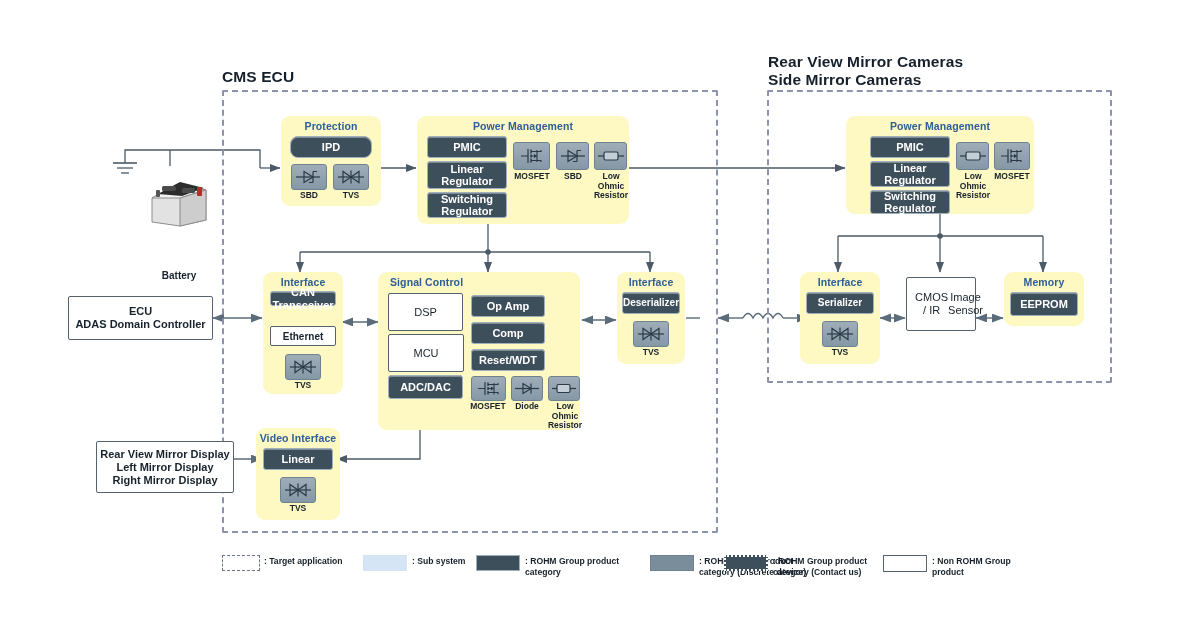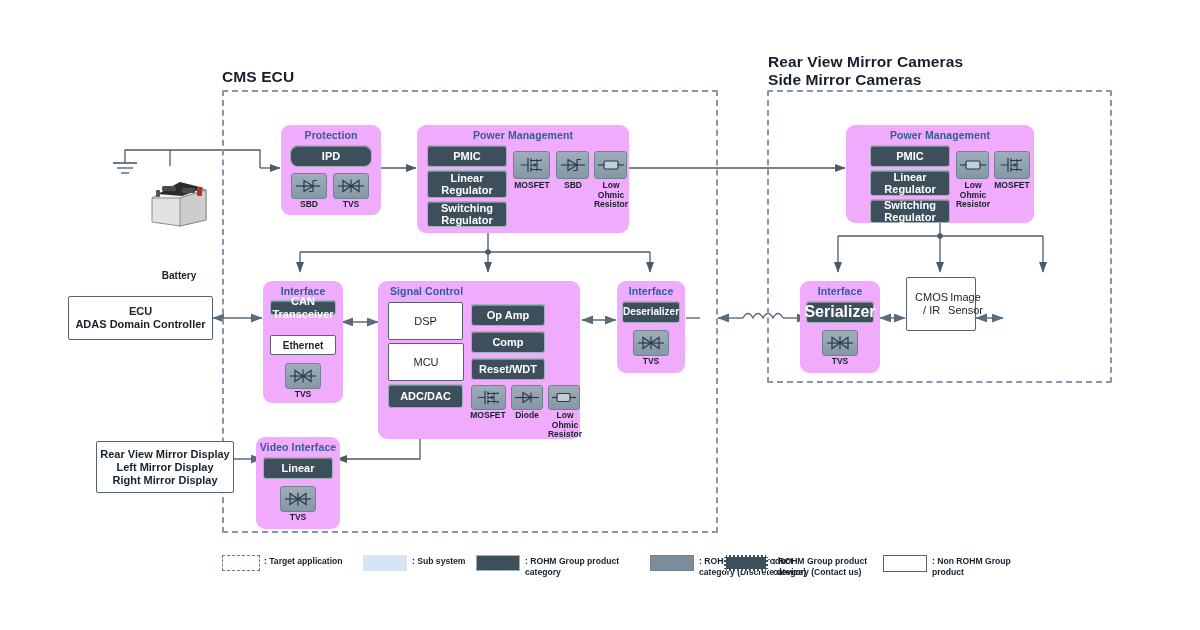--- a/index.html
+++ b/index.html
@@ -9,21 +9,21 @@
 
   .abs{position:absolute;box-sizing:border-box;}
 
   
   .sec-title{font-size:15.5px;font-weight:bold;color:#15202b;letter-spacing:.1px;line-height:18px;}
 
   
   .target-frame{border:2px dashed #8b93ad;border-radius:2px;background:transparent;}
 
   
-  .subsys{background:#f0abfc;border-radius:9px;margin-top:9px;}
+  .subsys{background:#fef9c3;border-radius:9px;}
   .subsys-title{position:absolute;left:0;right:0;top:4px;text-align:center;
      font-size:10.5px;font-weight:bold;color:#2d5e96;letter-spacing:.1px;}
 
   
   .rohm{background:#3e4f5c;border:1px solid #9fb0bd;border-radius:3px;color:#ffffff;
      font-size:11px;font-weight:bold;display:flex;align-items:center;justify-content:center;
      text-align:center;line-height:12.5px;box-shadow:0 1px 0 rgba(255,255,255,.35) inset;}
 
   
   .nonrohm{background:#ffffff;border:1.4px solid #55636e;border-radius:2px;color:#17222c;
@@ -305,37 +305,41 @@
         <path d="M14,5.5 L24,5.5 L24,4 M14,14.5 L24,14.5 L24,16" stroke="#2b3a45" stroke-width="1.1" fill="none"></path>
         <path d="M14,10 L20,10 L20,4 M20,16 L20,10" stroke="#2b3a45" stroke-width="1.1" fill="none"></path>
         <polygon points="17,8 17,12 20,10" fill="#2b3a45"></polygon>
       </svg>
     </div>
     <div class="abs disc-label" style="left:144px;top:56px;width:44px;">MOSFET</div>
   </div>
 
   <div class="abs subsys" style="left:800px;top:272px;width:80px;height:92px;">
     <div class="subsys-title">Interface</div>
-    <div class="abs rohm" style="left:6px;top:20px;width:68px;height:22px;font-size:16px;">Serializer</div>
+    <div class="abs rohm" style="left:6px;top:20px;width:68px;height:22px;font-size:10px;">Serializer</div>
     <div class="abs disc" style="left:22px;top:49px;width:36px;height:26px;">
       <svg width="30" height="18" style="position:static;">
         <line x1="2" y1="9" x2="28" y2="9" stroke="#2b3a45" stroke-width="1.2"></line>
         <polygon points="7,3.5 7,14.5 15,9" fill="none" stroke="#2b3a45" stroke-width="1.2"></polygon>
         <polygon points="23,3.5 23,14.5 15,9" fill="none" stroke="#2b3a45" stroke-width="1.2"></polygon>
         <line x1="15" y1="2.5" x2="15" y2="15.5" stroke="#2b3a45" stroke-width="1.2"></line>
       </svg>
     </div>
     <div class="abs disc-label" style="left:20px;top:76px;width:40px;">TVS</div>
   </div>
 
   <div class="abs nonrohm" style="left:906px;top:277px;width:70px;height:54px;flex-direction:row;font-weight:normal;padding-left:16px;">
     <span>CMOS / IR</span>
     <span>Image Sensor</span>
   </div>
 
+  <div class="abs subsys" style="left:1004px;top:272px;width:80px;height:54px;">
+    <div class="subsys-title">Memory</div>
+    <div class="abs rohm" style="left:6px;top:20px;width:68px;height:24px;">EEPROM</div>
+  </div>
 
   <div class="abs" style="left:222px;top:552px;width:760px;height:40px;">
     <div class="abs sw-dash" style="left:0px;top:3px;width:38px;height:16px;"></div>
     <div class="abs legend-text" style="left:42px;top:4px;width:120px;white-space:pre-line;">: Target application</div>
 
     <div class="abs sw-sub" style="left:141px;top:3px;width:44px;height:16px;"></div>
     <div class="abs legend-text" style="left:190px;top:4px;width:110px;white-space:pre-line;">: Sub system</div>
 
     <div class="abs sw-rohm" style="left:254px;top:3px;width:44px;height:16px;"></div>
     <div class="abs legend-text" style="left:303px;top:4px;width:130px;white-space:pre-line;">: ROHM Group product

